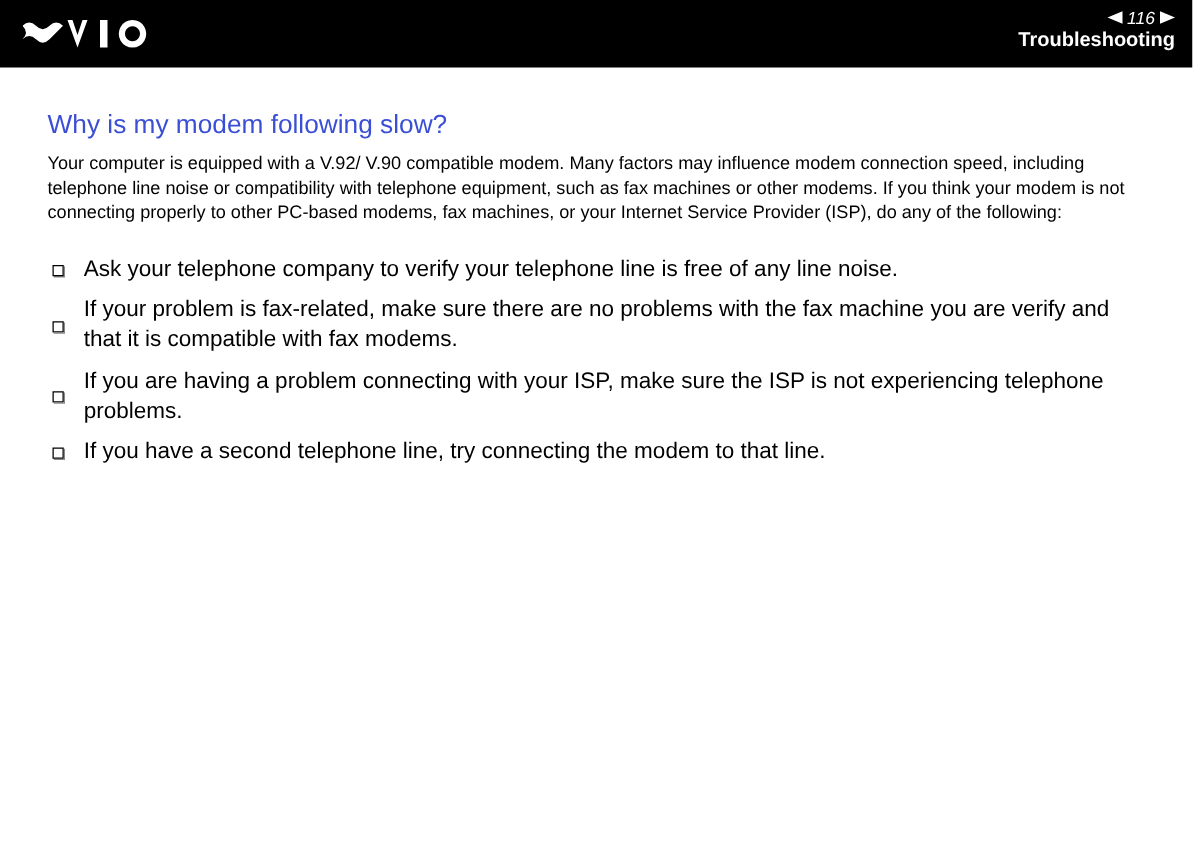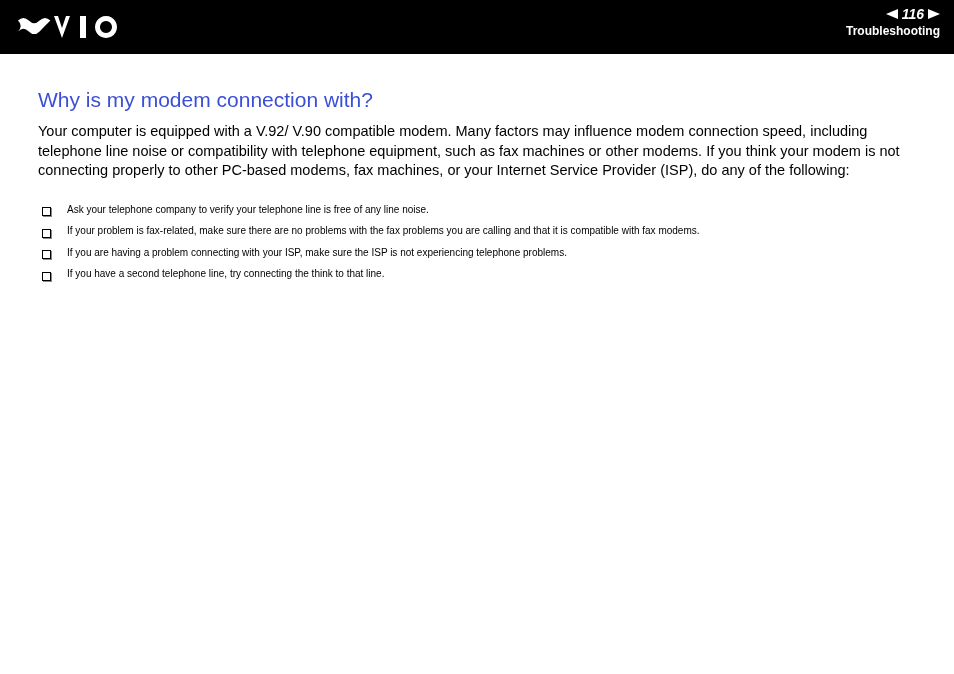--- a/index.html
+++ b/index.html
@@ -27,41 +27,41 @@
     right: 14px;
     top: 6px;
     text-align: right;
     color: #fff;
   }
   .page-row {
     display: flex;
     align-items: center;
     justify-content: flex-end;
     gap: 4px;
-    font-weight: bold;
+    font-weight: normal;
     font-style: italic;
     font-size: 14px;
   }
   .arrow {
     display: inline-block;
     width: 0;
     height: 0;
   }
   .arrow-left {
     border-top: 5px solid transparent;
     border-bottom: 5px solid transparent;
     border-right: 12px solid #fff;
   }
   .arrow-right {
     border-top: 5px solid transparent;
     border-bottom: 5px solid transparent;
     border-left: 12px solid #fff;
   }
   .section-label {
-    font-size: 12px;
+    font-size: 16px;
     font-weight: bold;
     margin-top: 2px;
   }
   .content {
     padding: 34px 38px 0 38px;
   }
   .title {
     color: #3b4fd6;
     font-size: 21px;
     font-weight: normal;
@@ -71,22 +71,22 @@
     font-size: 14.5px;
     line-height: 1.35;
     margin-bottom: 22px;
   }
   .bullet-list {
     list-style: none;
     padding-left: 4px;
   }
   .bullet-list li {
     display: flex;
-    align-items: flex-end;
-    font-size: 10px;
+    align-items: center;
+    font-size: 18px;
     line-height: 1.35;
     margin-bottom: 8px;
   }
   .bullet {
     flex-shrink: 0;
     width: 9px;
     height: 9px;
     border: 1px solid #000;
     margin-top: 4px;
     margin-right: 16px;
@@ -112,33 +112,33 @@
     <div class="page-row">
       <span class="arrow arrow-left"></span>
       <span>116</span>
       <span class="arrow arrow-right"></span>
     </div>
     <div class="section-label">Troubleshooting</div>
   </div>
 </div>
 
 <div class="content">
-  <h1 class="title">Why is my modem connection with?</h1>
+  <h1 class="title">Why is my modem following slow?</h1>
   <p class="intro">Your computer is equipped with a V.92/ V.90 compatible modem. Many factors may influence modem connection speed, including telephone line noise or compatibility with telephone equipment, such as fax machines or other modems. If you think your modem is not connecting properly to other PC-based modems, fax machines, or your Internet Service Provider (ISP), do any of the following:</p>
   <ul class="bullet-list">
     <li>
       <span class="bullet"></span>
       <span class="li-text">Ask your telephone company to verify your telephone line is free of any line noise.</span>
     </li>
     <li>
       <span class="bullet"></span>
-      <span class="li-text">If your problem is fax-related, make sure there are no problems with the fax problems you are calling and that it is compatible with fax modems.</span>
+      <span class="li-text">If your problem is fax-related, make sure there are no problems with the fax machine you are verify and that it is compatible with fax modems.</span>
     </li>
     <li>
       <span class="bullet"></span>
       <span class="li-text">If you are having a problem connecting with your ISP, make sure the ISP is not experiencing telephone problems.</span>
     </li>
     <li>
       <span class="bullet"></span>
-      <span class="li-text">If you have a second telephone line, try connecting the think to that line.</span>
+      <span class="li-text">If you have a second telephone line, try connecting the modem to that line.</span>
     </li>
   </ul>
 </div>
 
 </body></html>

